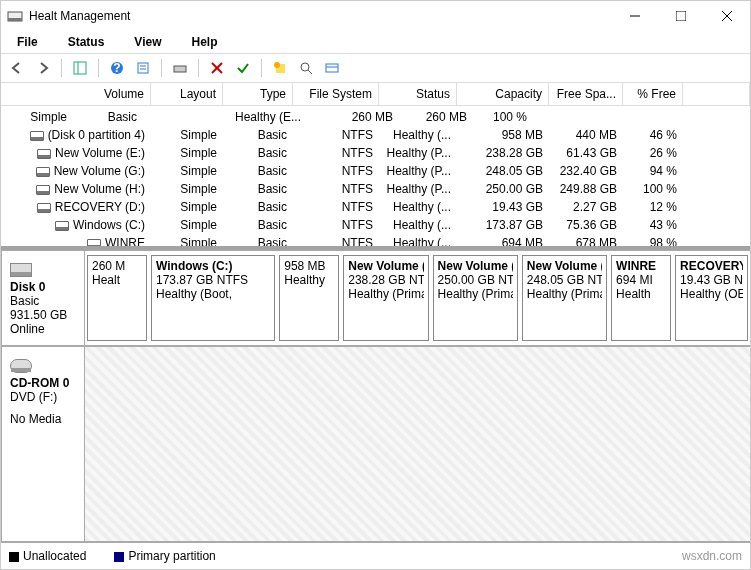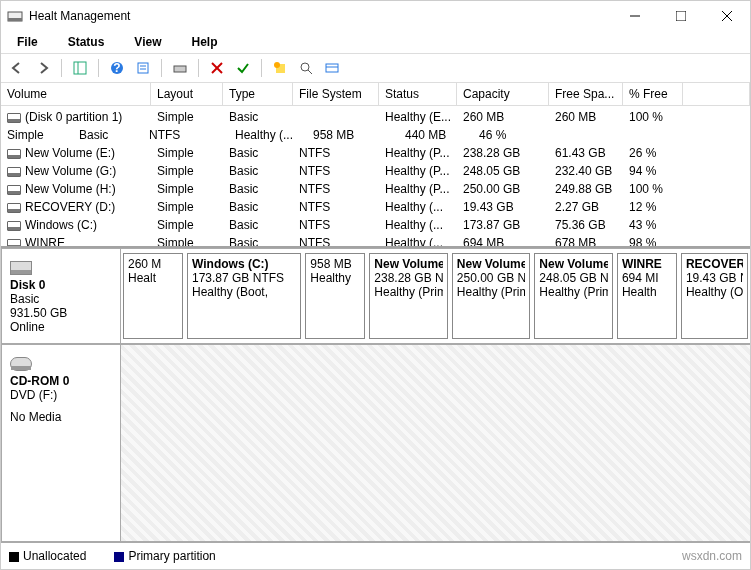--- a/index.html
+++ b/index.html
@@ -7,39 +7,39 @@
     .titlebar { display: flex; align-items: center; height: 30px; padding: 0 0 0 6px; }
     .titlebar .app-icon { width: 16px; height: 16px; margin-right: 6px; }
     .titlebar .title { flex: 1; font-size: 12px; }
     .winbtns { display: flex; }
     .winbtn { width: 46px; height: 30px; display: flex; align-items: center; justify-content: center; }
     .menubar { display: flex; padding: 2px 6px; gap: 10px; font-weight: bold; }
     .menuitem { padding: 2px 10px; }
     .toolbar { display: flex; align-items: center; padding: 4px 6px; gap: 6px; border-top: 1px solid #ddd; border-bottom: 1px solid #ddd; }
     .tbbtn { width: 20px; height: 20px; display: flex; align-items: center; justify-content: center; }
     .tbsep { width: 1px; height: 18px; background: #ccc; margin: 0 2px; }
-    .volumes { flex: 0 0 auto; border-bottom: 2px solid #a3a3a3; }
+    .volumes { flex: 0 0 auto; border-bottom: 4px solid #a3a3a3; text-align: right; }
     .vol-header { display: flex; background: #fff; border-bottom: 1px solid #ddd; }
     .vol-header .col { padding: 4px 6px; border-right: 1px solid #ddd; background: #fff; }
     .vol-row { display: flex; }
     .vol-row .col { padding: 2px 6px; white-space: nowrap; overflow: hidden; text-overflow: clip; }
     .col-volume { width: 150px; }
     .col-layout { width: 72px; }
     .col-type { width: 70px; }
     .col-fs { width: 86px; }
     .col-status { width: 78px; }
     .col-cap { width: 92px; }
     .col-free { width: 74px; }
     .col-pct { width: 60px; }
     .vol-icon { display: inline-block; width: 14px; height: 10px; background: #fff; border: 1px solid #666; border-radius: 1px; margin-right: 4px; vertical-align: middle; position: relative; }
     .vol-icon::before { content: ""; position: absolute; width: 100%; height: 3px; background: #777; bottom: 0; left: 0; }
     .vol-body { height: 140px; overflow: hidden; padding-top: 2px; }
     .graphical { flex: 1; display: flex; flex-direction: column; }
     .gv-row { display: flex; }
-    .gv-label { width: 120px; padding: 12px 8px; border: 1px solid #aaa; }
+    .gv-label { width: 84px; padding: 12px 8px; border: 1px solid #aaa; }
     .gv-label .disk-name { font-weight: bold; }
     .gv-label .disk-icon { width: 22px; height: 14px; background: #ddd; border: 1px solid #888; margin-bottom: 3px; position: relative; }
     .gv-label .disk-icon::before { content:""; position:absolute; width:100%; height:4px; background:#999; bottom:0; }
     .gv-blocks { flex: 1; display: flex; border-top: 1px solid #aaa; border-bottom: 1px solid #aaa; padding:4px 2px; gap:4px; overflow:hidden; }
     .gv-block { border: 1px solid #888; display: flex; min-width: 60px; }
     .gv-block .stripe { height: 12px; background: #000080; }
     .gv-block.hatched .stripe { background: repeating-linear-gradient(45deg,#888 0,#888 2px,#fff 2px,#fff 5px); }
     .gv-block .body { padding: 3px 4px; flex: 1; overflow: hidden; }
     .gv-block .name { font-weight: bold; white-space: nowrap; overflow:hidden; }
     .gv-block .line { white-space: nowrap; overflow:hidden; }
@@ -165,30 +165,30 @@
     <div class="col col-type">Type</div>
     <div class="col col-fs">File System</div>
     <div class="col col-status">Status</div>
     <div class="col col-cap">Capacity</div>
     <div class="col col-free">Free Spa...</div>
     <div class="col col-pct">% Free</div>
     <div class="col" style="flex:1"></div>
   </div>
   <div class="vol-body" id="vol-body">
       <div class="vol-row">
-        <div class="col col-volume"><span class="vol-icon"></span><span>(Disk 0 partition 1)</span></div>
         <div class="col col-layout">Simple</div>
         <div class="col col-type">Basic</div>
         <div class="col col-fs"></div>
         <div class="col col-status">Healthy (E...</div>
         <div class="col col-cap">260 MB</div>
         <div class="col col-free">260 MB</div>
         <div class="col col-pct">100 %</div>
       </div>
       <div class="vol-row">
+        <div class="col col-volume"><span class="vol-icon"></span><span>(Disk 0 partition 4)</span></div>
         <div class="col col-layout">Simple</div>
         <div class="col col-type">Basic</div>
         <div class="col col-fs">NTFS</div>
         <div class="col col-status">Healthy (...</div>
         <div class="col col-cap">958 MB</div>
         <div class="col col-free">440 MB</div>
         <div class="col col-pct">46 %</div>
       </div>
       <div class="vol-row">
         <div class="col col-volume"><span class="vol-icon"></span><span>New Volume (E:)</span></div>

